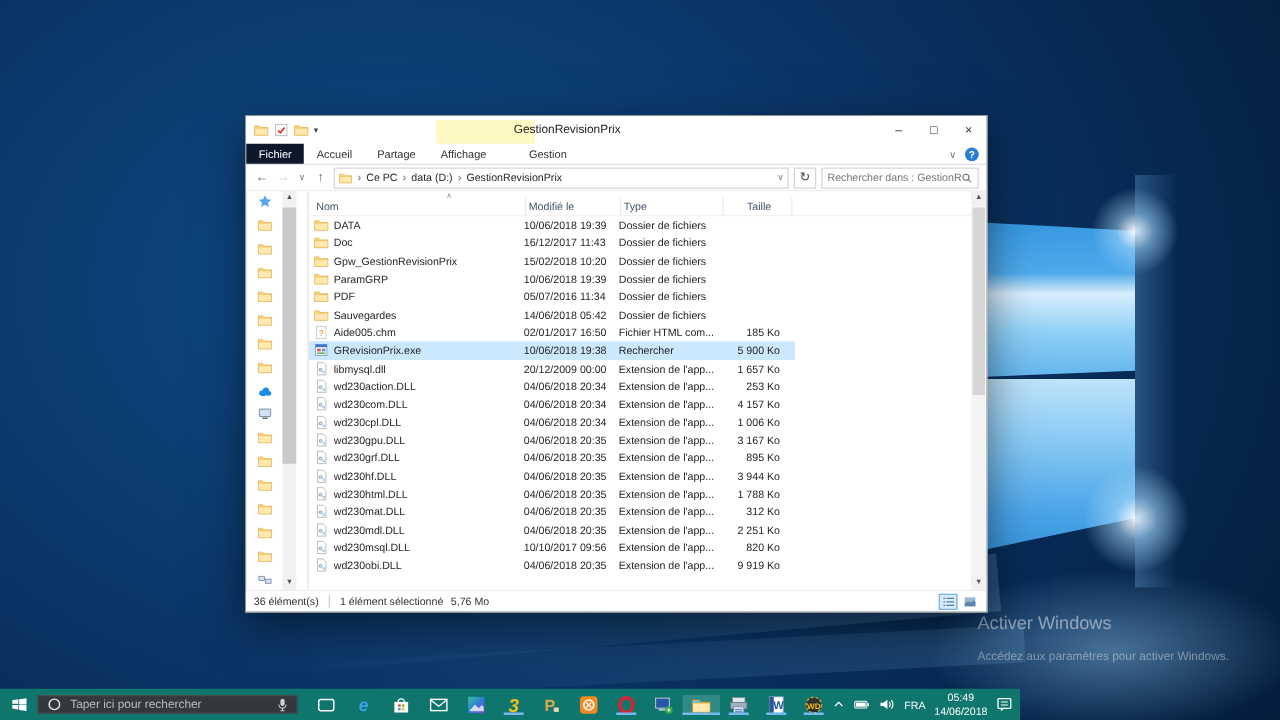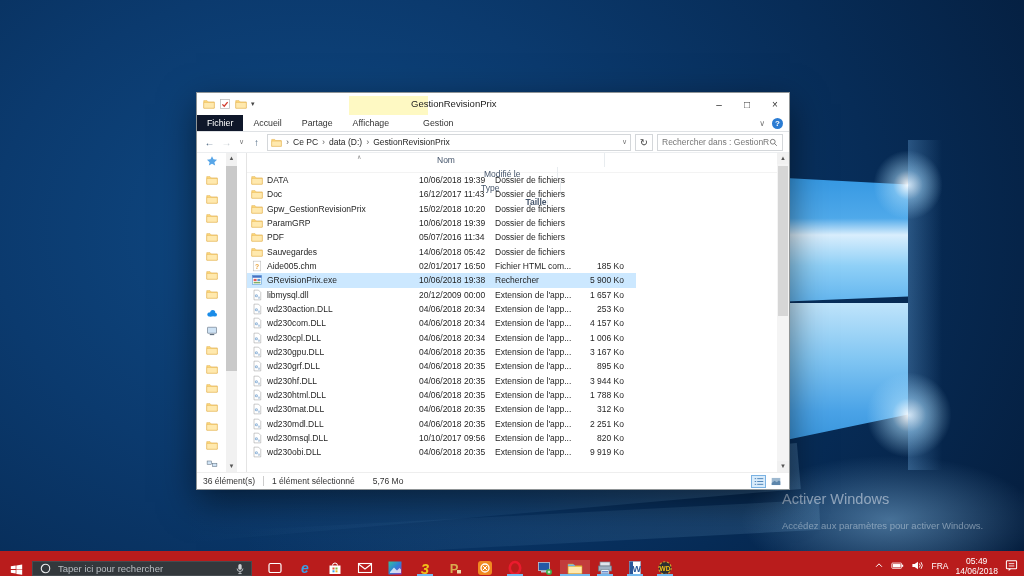--- a/index.html
+++ b/index.html
@@ -75,50 +75,50 @@
 
   .mainarea { position:absolute; left:0; top:60px; right:0; bottom:17px; display:flex; }
   .navpane { position:relative; width:50px; border-right:1px solid #e4e4e4; }
   .nav-icons { position:absolute; left:4px; top:2px; bottom:2px; width:22px; display:flex; flex-direction:column; justify-content:space-between; align-items:center; }
   .nav-icons .nicon { width:12px; height:12px; display:flex; }
   .nav-scroll { position:absolute; left:29px; top:0; bottom:0; width:11px; background:#f1f1f1; }
   .nav-scroll .thumb { position:absolute; left:0; width:11px; top:13px; height:205px; background:#c9c9c9; }
   .scroll-arr { position:absolute; left:0; width:11px; height:11px; font-size:6px; color:#555; text-align:center; line-height:11px; background:#f1f1f1; }
 
   .filelist { position:relative; flex:1; }
-  .lheader { position:relative; height:20px; display:flex; align-items:center; padding-left:4px; color:#44546a; border-bottom:1px solid #f3f3f3;flex-direction:column; }
+  .lheader { position:relative; height:20px; display:flex; align-items:flex-end; padding-left:4px; color:#44546a; border-bottom:1px solid #f3f3f3; }
   .hcol { height:14px; line-height:14px; border-right:1px solid #e8ecef; padding-left:2px; }
   .hc-name { width:170px; }
   .hc-date { width:76px; }
   .hc-type { width:82px; }
-  .hc-size { width:55px; text-align:right; padding-right:0;font-weight:bold; }
+  .hc-size { width:55px; text-align:right; padding-right:16px; }
   .sort-chev { position:absolute; top:0px; left:110px; font-size:6px; color:#888; }
 
   .rows { position:absolute; left:0; top:20px; right:12px; bottom:0; overflow:hidden; }
   .frow { display:flex; align-items:center; height:14.33px; width:389px; padding-left:4px; white-space:nowrap; }
   .frow.selected { background:#cce8ff; }
   .ficon { width:12px; height:12px; margin-right:4px; flex:0 0 auto; display:flex; }
   .fname { width:152px; overflow:hidden; }
   .fdate { width:76px; color:#1f1f1f; }
   .ftype { width:82px; overflow:hidden; }
   .fsize { width:51px; text-align:right; padding-right:4px; }
 
   .list-scroll { position:absolute; right:0; top:0; bottom:0; width:12px; background:#f4f4f4; }
   .list-scroll .thumb { position:absolute; left:1px; width:10px; top:13px; height:150px; background:#d6d6d6; }
 
   .statusbar { position:absolute; left:0; bottom:0; right:0; height:17px; border-top:1px solid #eee;
     display:flex; align-items:center; padding:0 6px; color:#333; background:#fff; }
   .st-sep { width:1px; height:10px; background:#ccc; margin:0 8px; }
-  .st-size { margin-left:18px; }
+  .st-size { margin-left:6px; }
   .view-btns { margin-left:auto; display:flex; gap:2px; }
   .vbtn { width:15px; height:13px; display:flex; align-items:center; justify-content:center; border:1px solid transparent; }
   .vbtn.active { background:#d9ecfb; border-color:#7ab2e3; }
 
   
-  .taskbar { position:absolute; left:0; bottom:0; width:1024px; height:25px; background:#b91c1c; display:flex; align-items:flex-end; z-index:20; }
+  .taskbar { position:absolute; left:0; bottom:0; width:816px; height:25px; background:#0f766e; display:flex; align-items:center; z-index:20; }
   .start-btn { width:32px; display:flex; align-items:center; justify-content:center; }
   .tb-search { width:220px; background:#33383c; border:1px solid #454b50; display:flex; align-items:center; padding:0 6px; gap:6px; color:#b9bec3; font-size:9.5px; }
   .tb-search .ph { flex:1; white-space:nowrap; overflow:hidden; }
   .tb-apps { display:flex; margin-left:8px; }
   .tb-app { position:relative; width:30px; display:flex; align-items:center; justify-content:center; }
   .tb-app.active { background:rgba(255,255,255,0.14); }
   .tb-app.running::after { content:""; position:absolute; left:7px; right:7px; bottom:0; height:2px; background:#76b9ed; }
   .tb-app.active::after { left:0; right:0; }
   .tray { margin-left:auto; display:flex; align-items:center; gap:7px; padding-right:6px; color:#fff; }
   .tray .ticon { width:13px; height:13px; display:flex; }

